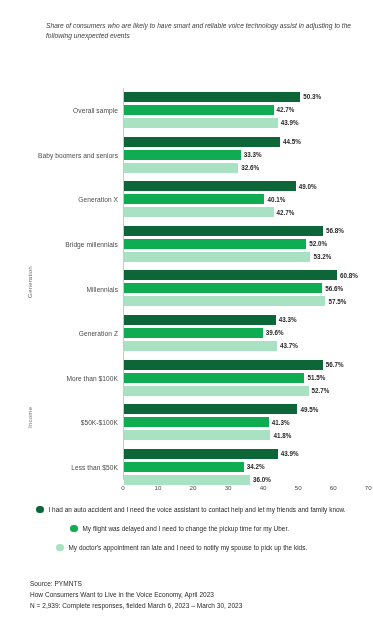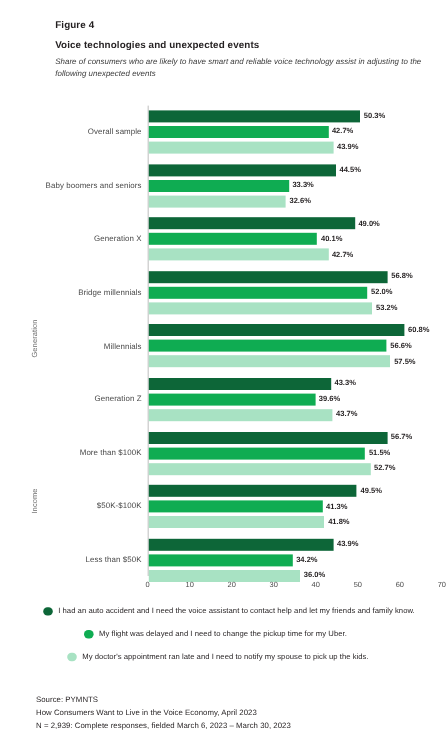--- a/index.html
+++ b/index.html
@@ -174,22 +174,20 @@
     font-size: 6.5px;
     color: #231f20;
     line-height: 1.72;
     letter-spacing: .005em;
   }
 </style>
 </head>
 <body>
 
 <div class="header">
-  <div class="fig-num">Figure 4</div>
-  <div class="fig-title">Voice technologies and unexpected events</div>
   <div class="fig-sub">Share of consumers who are likely to have smart and reliable voice technology assist in adjusting to the following unexpected events</div>
 </div>
 
 <div class="plot">
   <div class="axis-line"></div>
   <div class="axis-title" id="axis-title-generation" style="left: 26px; top: 210px;">Generation</div>
   <div class="axis-title" id="axis-title-income" style="left: 26px; top: 340px;">Income</div>
   <div class="groups" id="groups">
       <div class="grp">
         <div class="grp-label">Overall sample</div>

